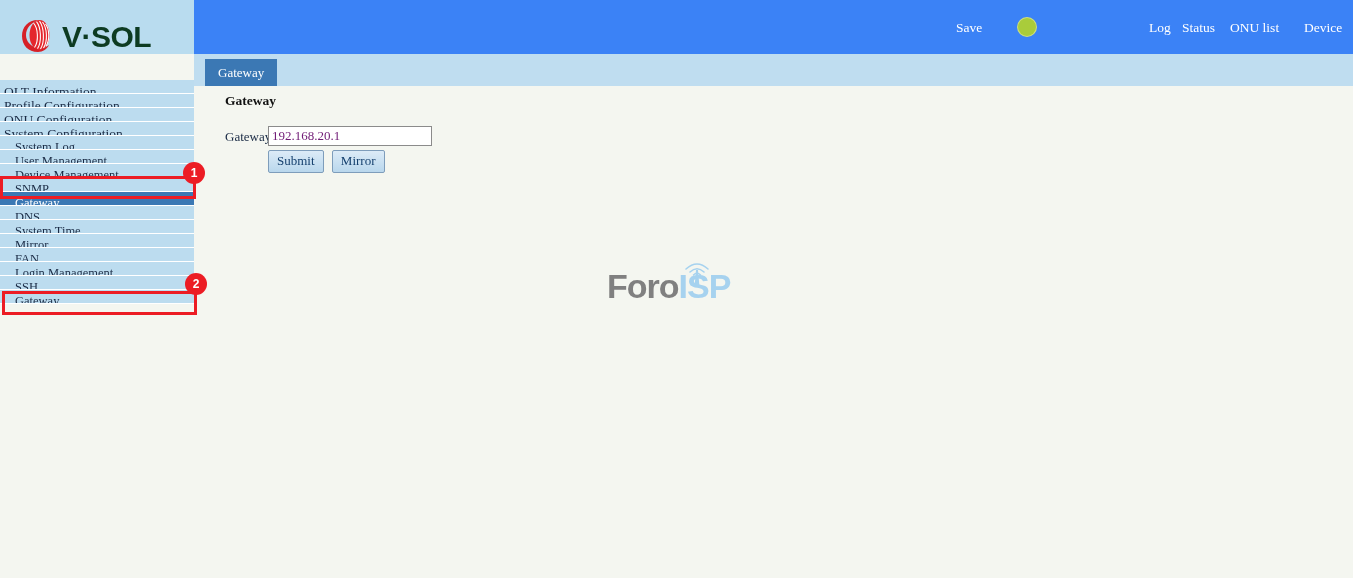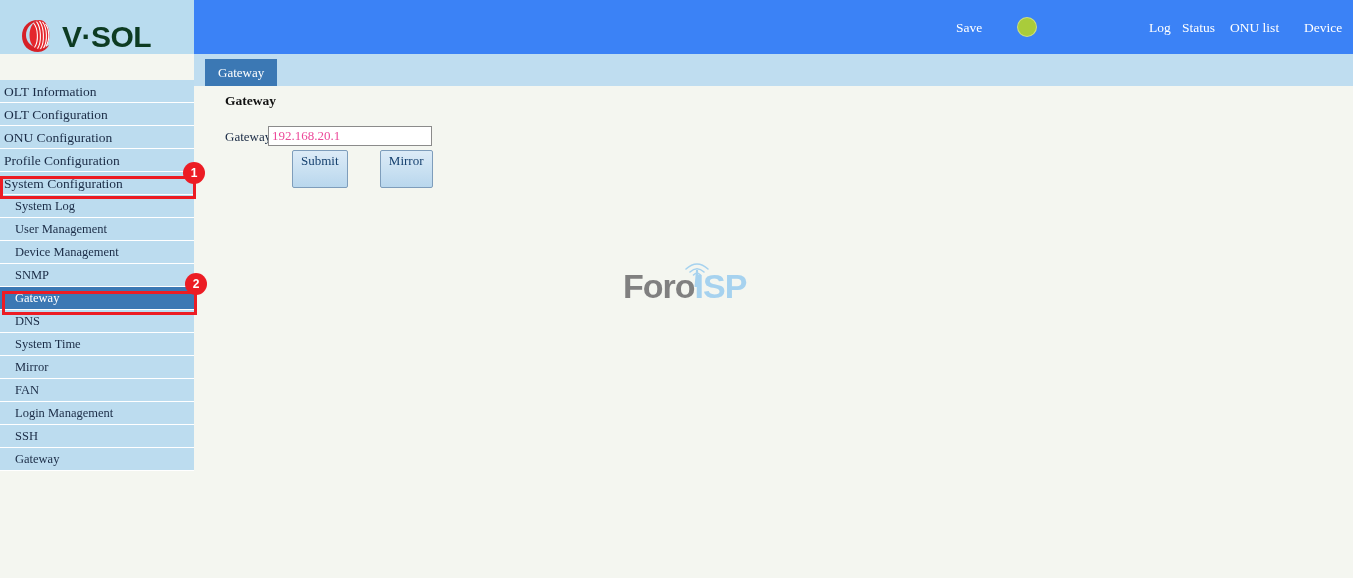--- a/index.html
+++ b/index.html
@@ -119,69 +119,68 @@
   }
   #gateway-input {
     position: absolute;
     left: 74px; top: 0px;
     width: 156px; height: 16px;
     padding: 1px 3px;
     border: 1px solid #8b8b8b;
     background: #ffffff;
     font-family: "Liberation Serif", serif;
     font-size: 13px;
-    color: #ec4899;
+    color: #701a75;
     box-sizing: content-box;
   }
   #button-row {
     position: absolute;
     left: 74px; top: 64px;
   }
   .btn {
     display: inline-block;
-    padding: 2px 8px 18px 8px;
+    padding: 2px 8px 3px 8px;
     margin-right: 5px;
     border: 1px solid #7e9dbb;
     border-radius: 2px;
     background: linear-gradient(#dcebf7, #b9d7ed);
     color: #15406e;
     font-family: "Liberation Serif", serif;
     font-size: 13px;
     cursor: pointer;
-    margin-left: 24px;
   }
   #watermark {
     position: absolute;
     left: 413px; top: 171px;
     width: 142px; height: 54px;
     user-select: none;
   }
   #wm-text {
     position: absolute;
-    left: 16px; top: 12px;
+    left: 0; top: 12px;
     font-family: "Liberation Sans", sans-serif;
     font-size: 34px;
     font-weight: bold;
     letter-spacing: -1px;
     line-height: 1;
     color: #808080;
     white-space: nowrap;
   }
   #wm-text .isp { color: #a6d2ef; }
 
   
   #sidebar {
     position: absolute;
     left: 0; top: 80px;
     width: 194px;
   }
   .nav-top, .nav-sub {
     position: relative;
     width: 194px;
-    height: 23px;
+    height: 14px;
     line-height: 23px;
     background: #bcdcef;
     border-bottom: 1px solid #ffffff;
     box-sizing: border-box;
     font-size: 13.5px;
     color: #1a2b45;
     cursor: pointer;
     white-space: nowrap;
     overflow: hidden;
   }
@@ -277,23 +276,22 @@
         </g>
         <path d="M17 13 L19 13 L20.5 30 L15.5 30 Z" fill="#a6d2ef"></path>
       </svg>
     </span>
     <div id="wm-text"><span>Foro</span><span class="isp">ISP</span></div>
   </div>
 </div>
 
 <div id="sidebar">
   <div class="nav-top"><span>OLT Information</span></div>
-  <div class="nav-top"><span>OLT Configuration</span></div>
+  <div class="nav-top"><span>Profile Configuration</span></div>
   <div class="nav-top"><span>ONU Configuration</span></div>
-  <div class="nav-top"><span>Profile Configuration</span></div>
   <div class="nav-top"><span>System Configuration</span></div>
 
   <div class="nav-sub"><span>System Log</span></div>
   <div class="nav-sub"><span>User Management</span></div>
   <div class="nav-sub"><span>Device Management</span></div>
   <div class="nav-sub"><span>SNMP</span></div>
   <div class="nav-sub selected"><span>Gateway</span></div>
   <div class="nav-sub"><span>DNS</span></div>
   <div class="nav-sub"><span>System Time</span></div>
   <div class="nav-sub"><span>Mirror</span></div>

